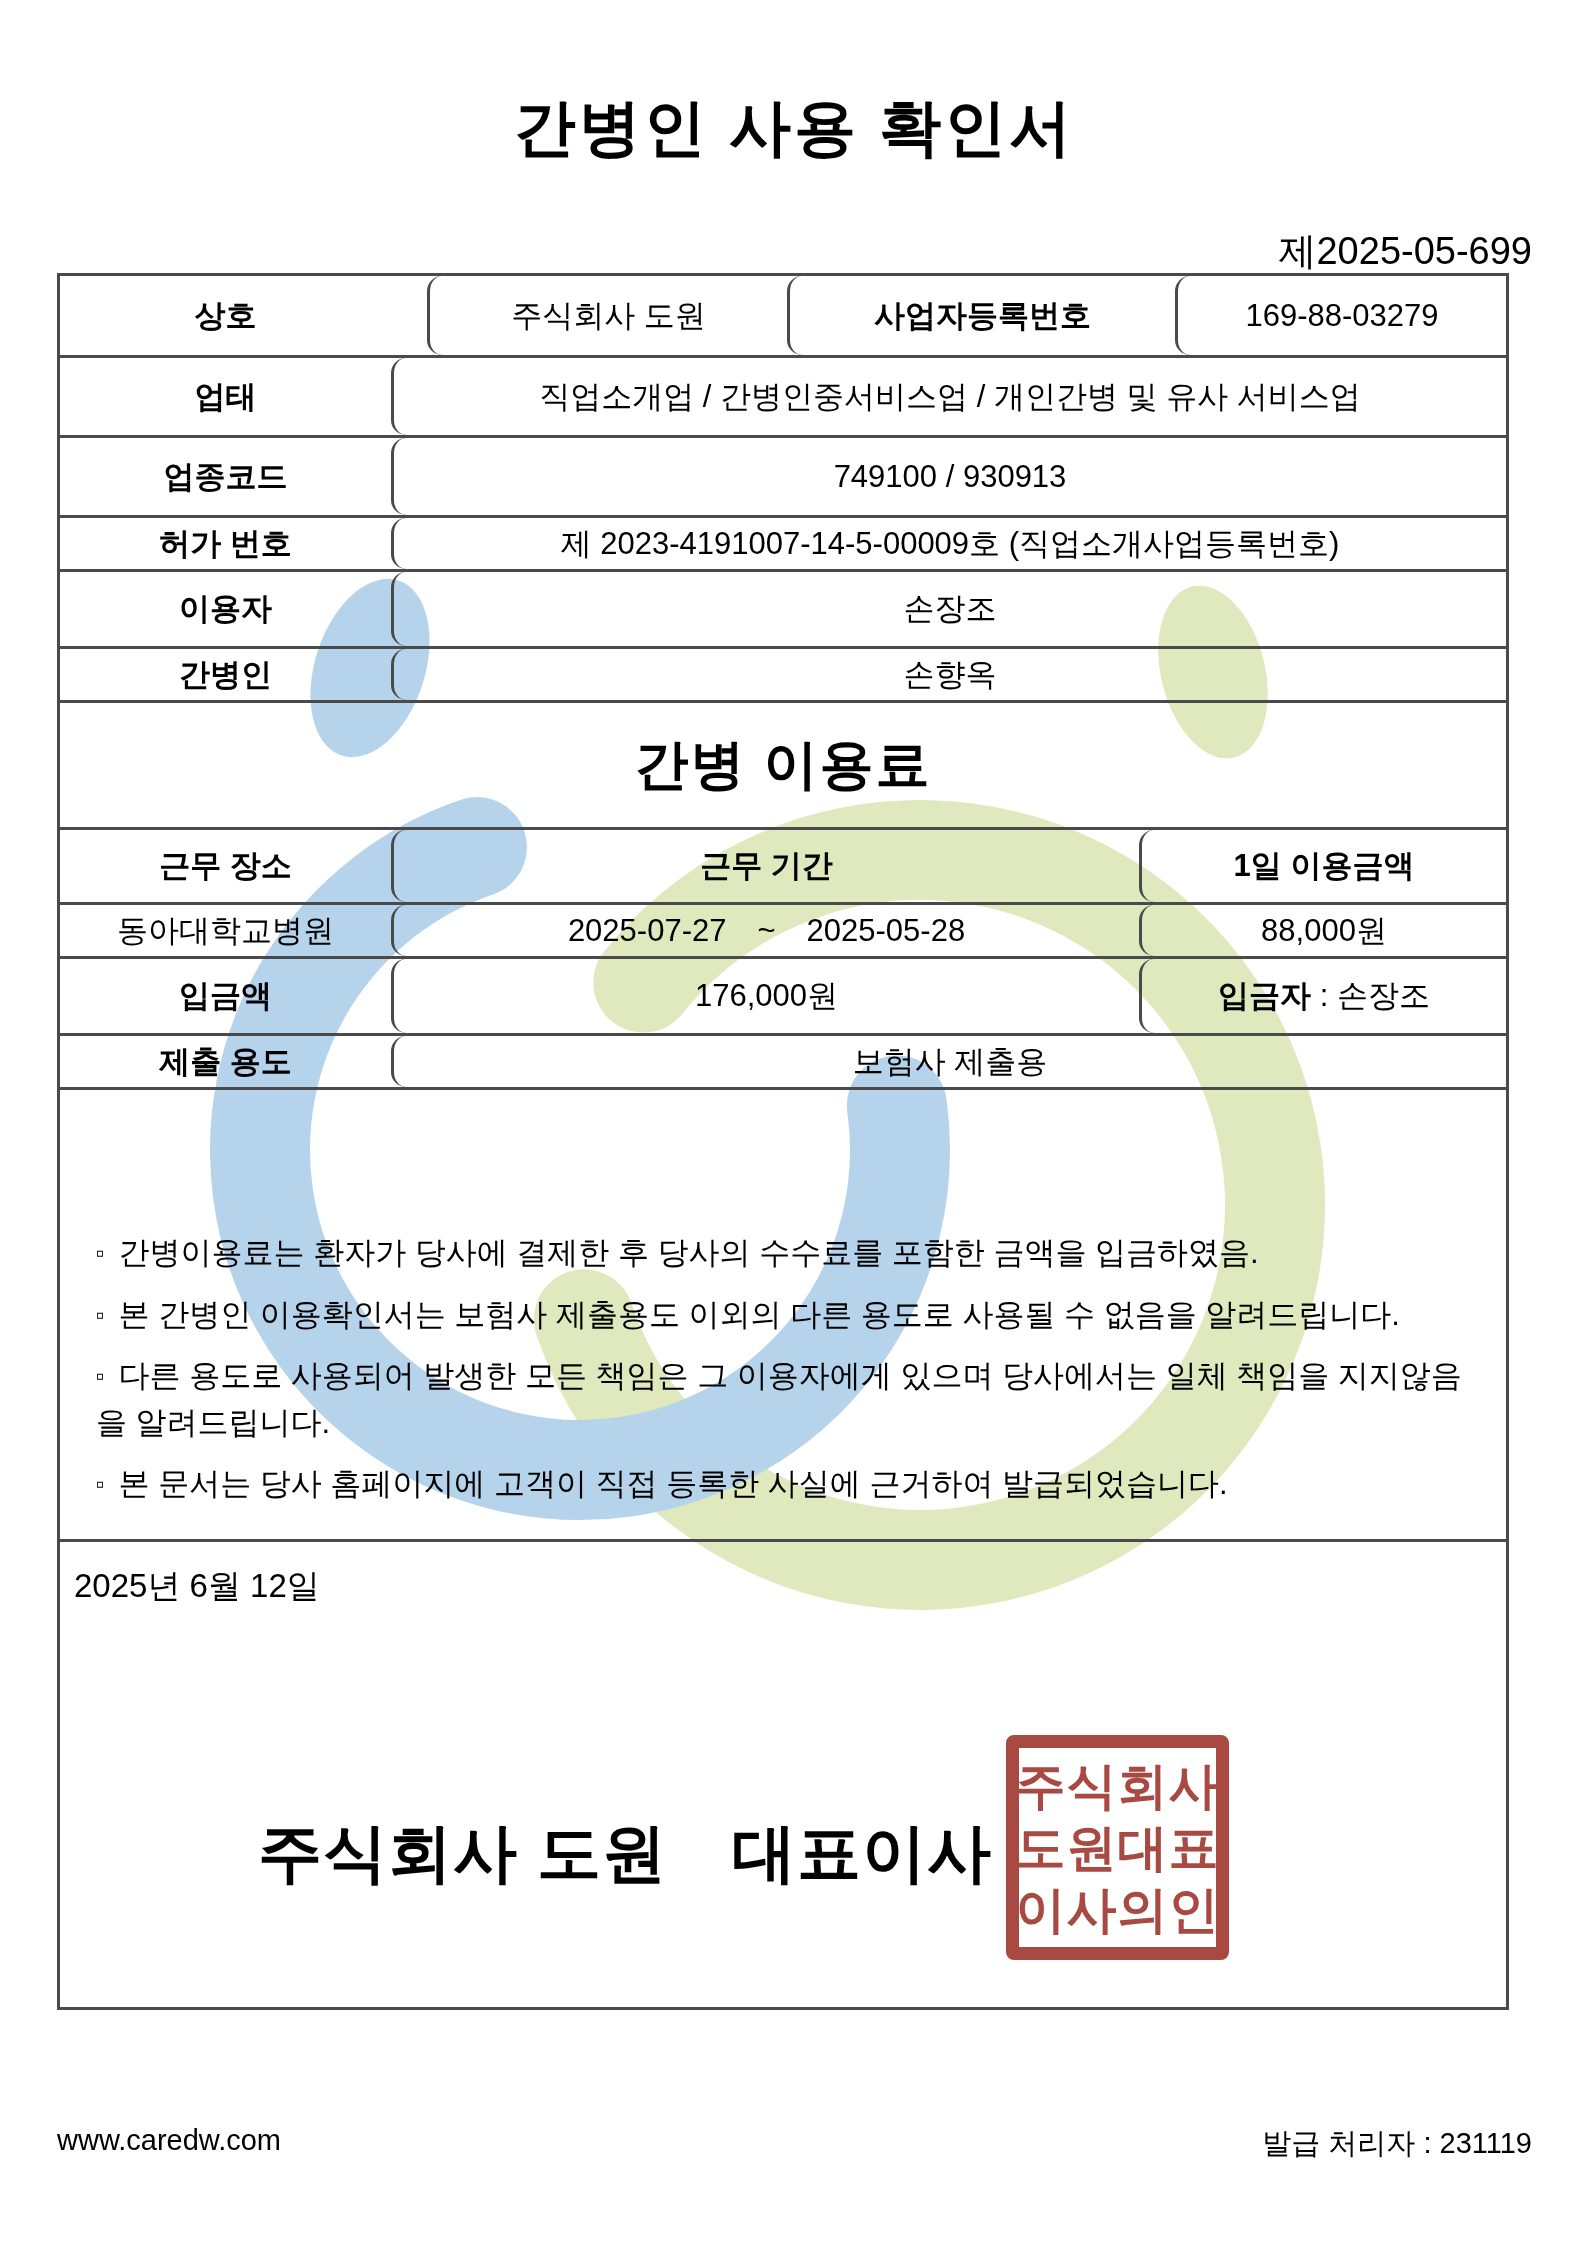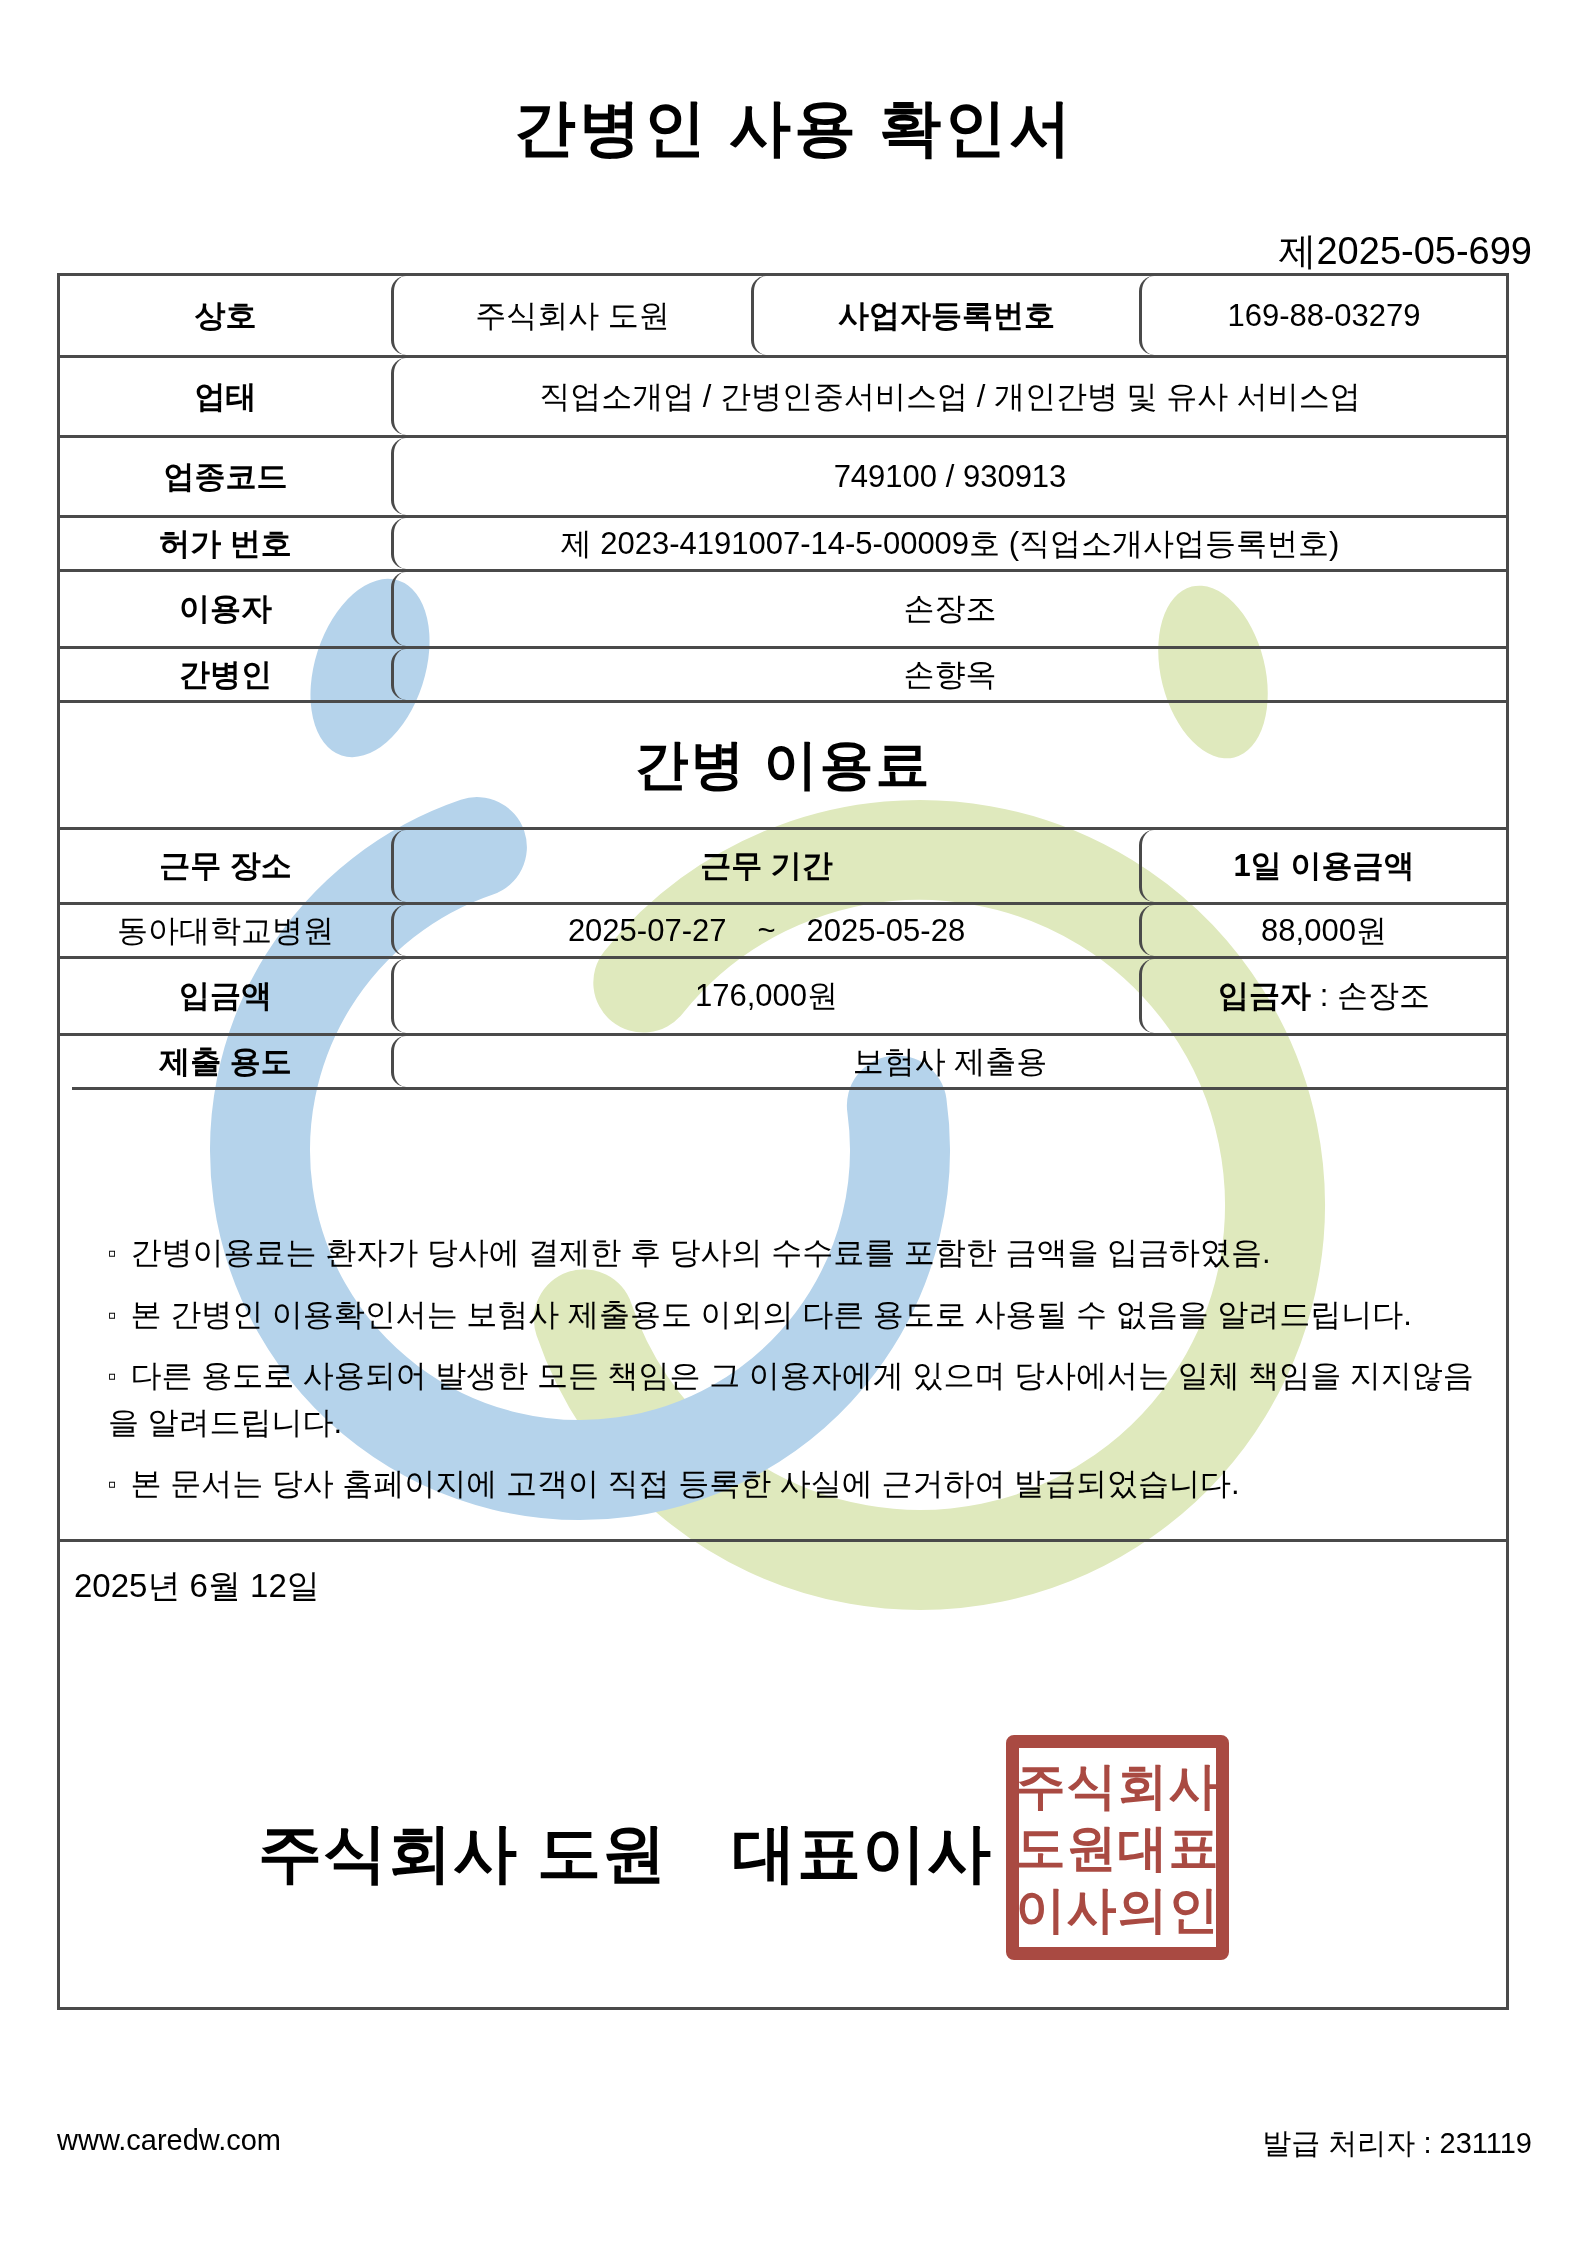--- a/index.html
+++ b/index.html
@@ -21,32 +21,32 @@
   .docno{position:absolute;right:56px;top:226px;font-size:38px;text-align:center;}
 
   .tbl{position:absolute;left:57px;top:273px;width:1452px;border:3px solid var(--border);box-sizing:border-box;}
   .row{display:flex;border-top:3px solid var(--border);box-sizing:border-box;}
   .row:first-child{border-top:none;}
   .cell{display:flex;align-items:center;justify-content:center;text-align:center;
         border-left:3px solid var(--border);box-sizing:border-box;font-size:31px;padding:0 8px;border-radius:15px;}
   .cell:first-child{border-left:none;}
   .lbl{font-weight:700;}
   .c-label{flex:0 0 331px;}
-  .c-2nd{flex:0 0 360px;}
+  .c-2nd{flex:0 0 360px;margin-left:36px;}
   .c-3rd{flex:0 0 388px;}
   .c-mid{flex:0 0 748px;}
   .c-rest{flex:1 1 auto;}
   .h79{height:79px;} .h80{height:80px;} .h78{height:54px;} .h77{height:77px;}
   .h127{height:127px;} .h75{height:75px;}
 
   .section-cell{width:100%;display:flex;align-items:center;justify-content:center;
                 font-size:54px;font-weight:700;letter-spacing:2px;}
 
   .notes-row{display:block;height:452px;border-top:3px solid var(--border);box-sizing:border-box;
-             padding:140px 30px 0 36px;text-align:left;margin-left:12px;}
+             padding:140px 30px 0 36px;text-align:left;}
   .note{font-size:31px;line-height:1.5;margin:0 0 15px 0;}
   .note .marker{font-size:24px;vertical-align:2px;margin-right:14px;}
 
   .bottom-row{position:relative;height:468px;border-top:3px solid var(--border);box-sizing:border-box;text-decoration:underline;}
   .issue-date{position:absolute;left:14px;top:22px;font-size:33px;}
   .contacts{position:absolute;left:812px;top:14px;font-size:32px;line-height:1.52;}
   .company-line{position:absolute;left:160px;top:268px;width:810px;text-align:center;
                 font-size:64px;font-weight:700;letter-spacing:1px;}
   .seal{position:absolute;left:946px;top:193px;width:223px;height:225px;
         border:13px solid var(--seal_red);border-radius:8px;box-sizing:border-box;

